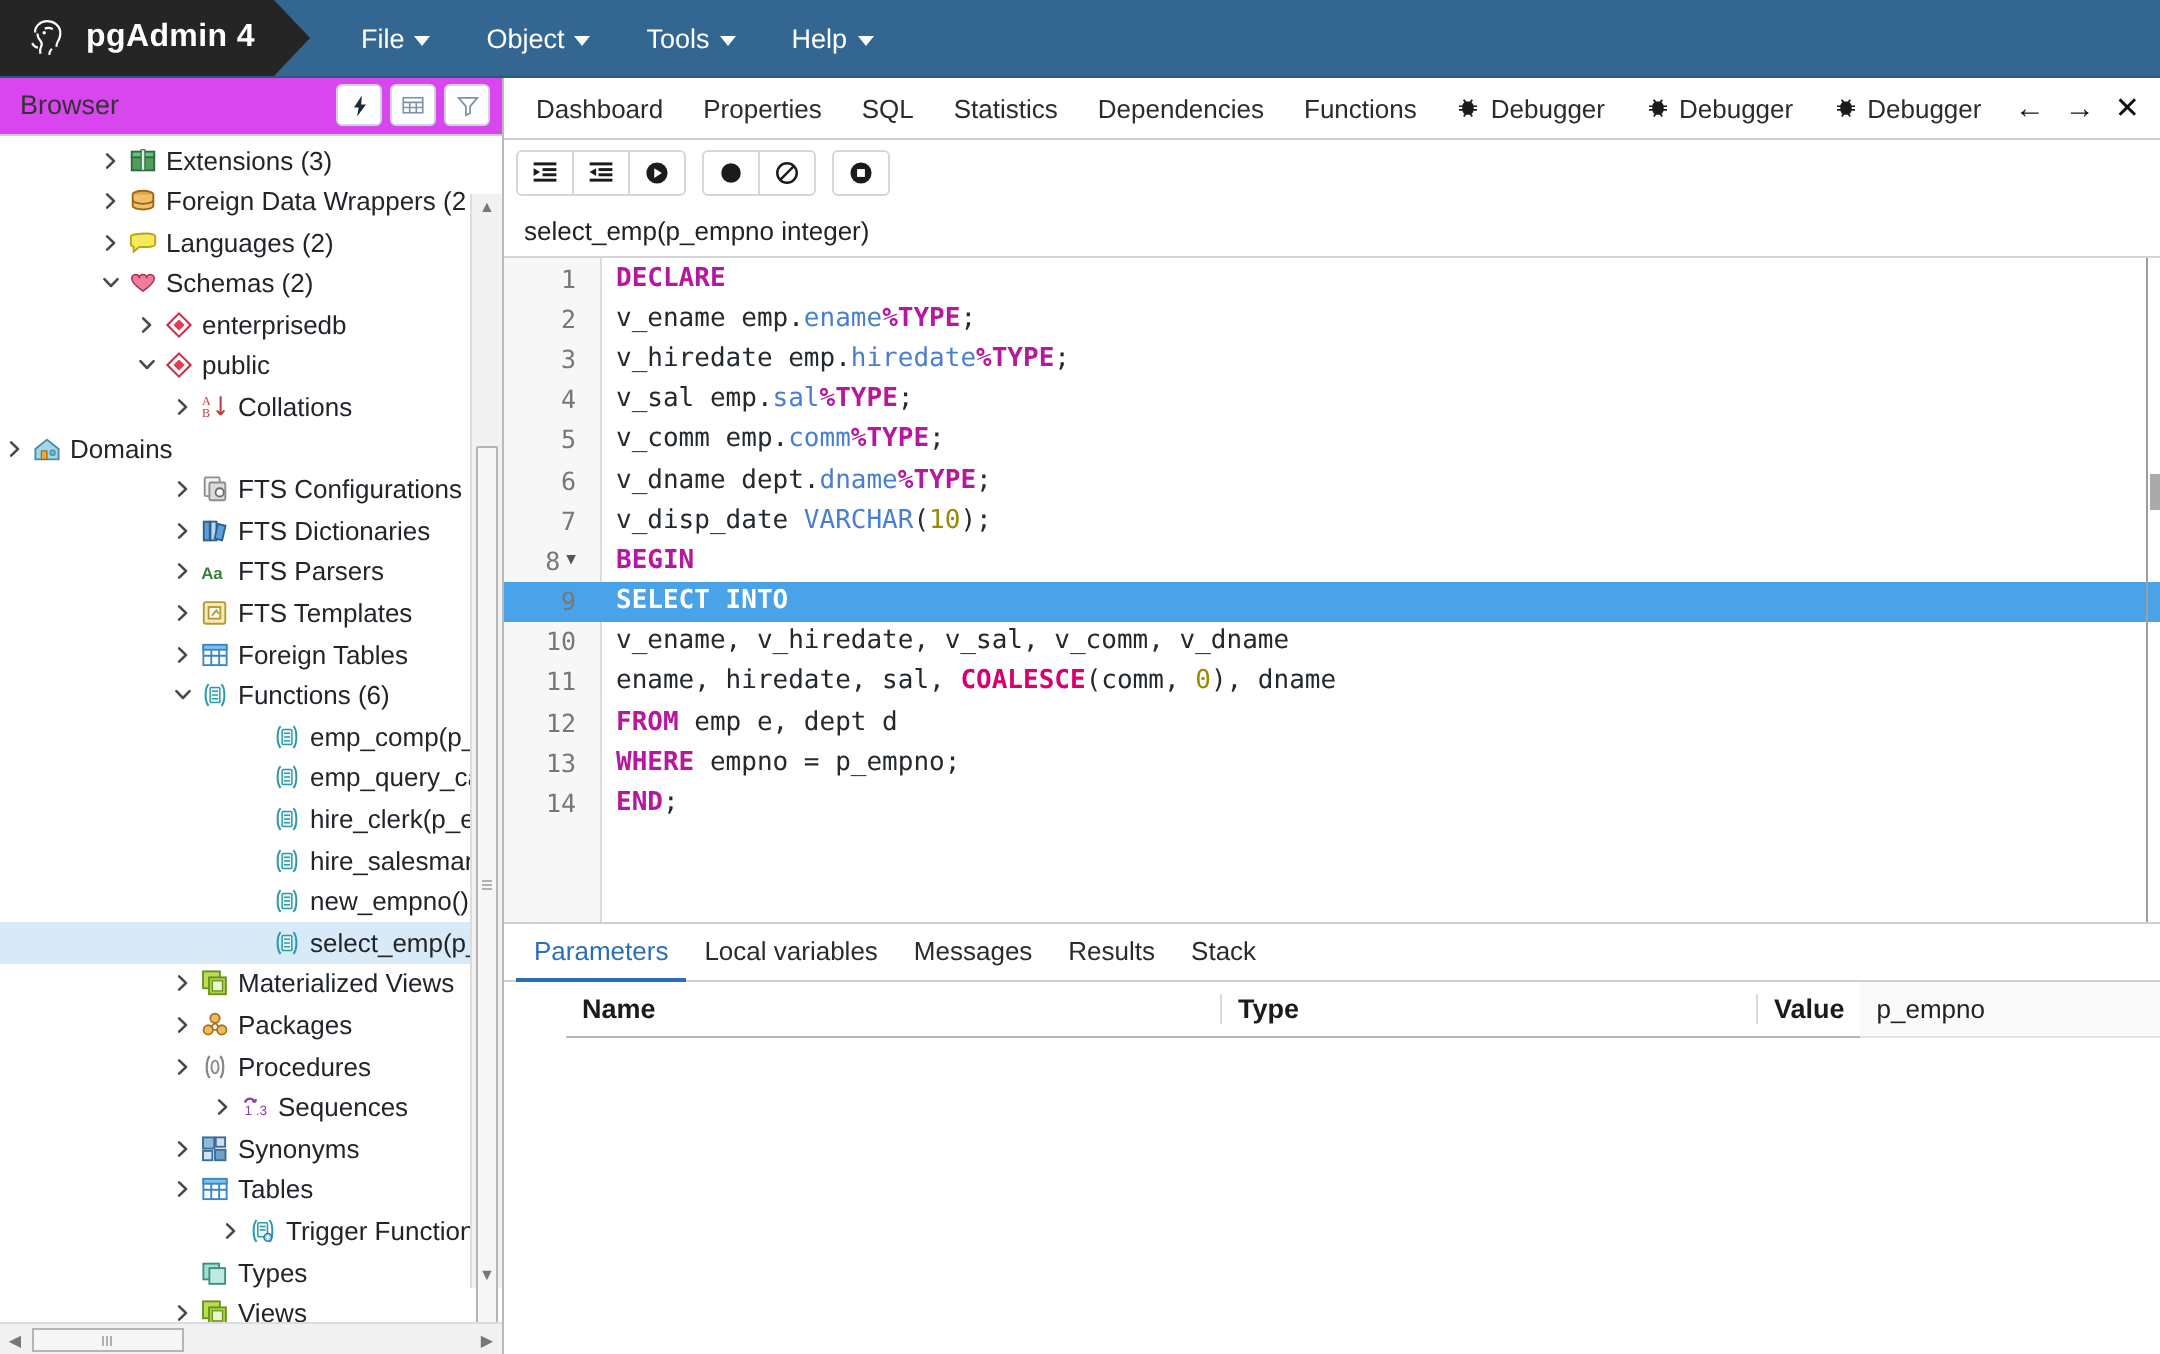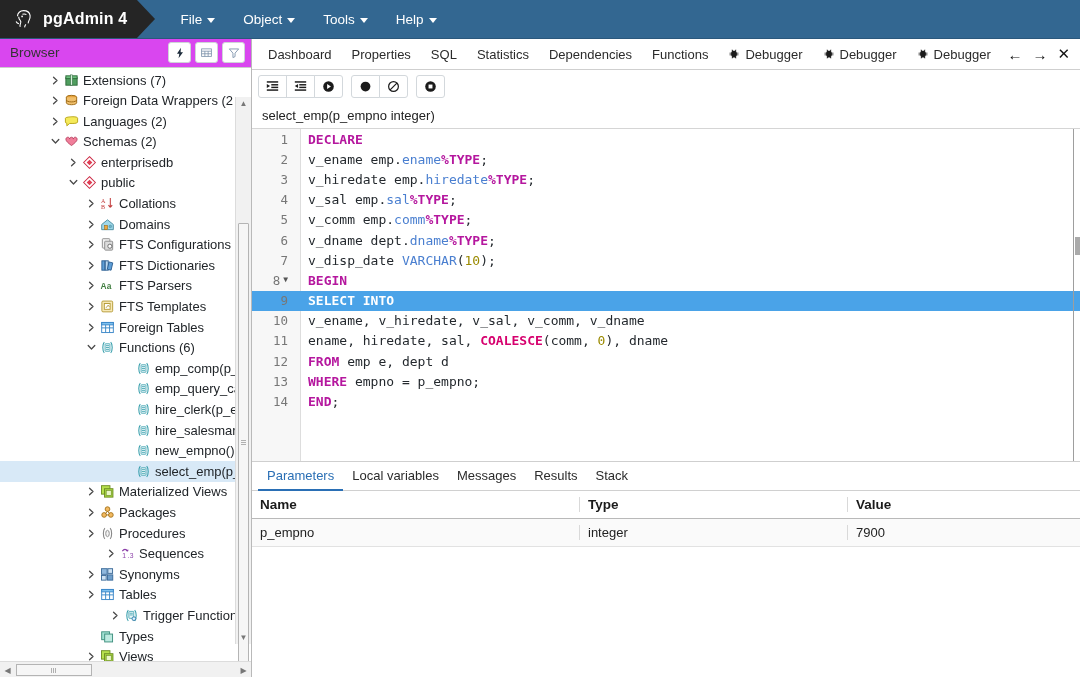--- a/index.html
+++ b/index.html
@@ -434,22 +434,23 @@
     border-bottom: 2px solid transparent;
     margin-bottom: -1px;
   }
   .btab.active {
     color: #2a6fb5;
     border-bottom: 2px solid #2a6fb5;
   }
   #param-table {
     flex: 1 1 auto;
     display: flex;
-    flex-direction: column;
+    flex-direction: row;
     min-height: 0;
+    padding-left: 31px;
   }
   .ptr {
     display: flex;
     height: 28px;
     align-items: center;
     border-bottom: 1px solid #d9d9d9;
     box-sizing: border-box;
   }
   .ptr.head {
     font-weight: bold;
@@ -537,21 +538,21 @@
                 <path d="M3.4 1.6 8 6 3.4 10.4" fill="none" stroke="#4a4a4a" stroke-width="1.7" stroke-linecap="round" stroke-linejoin="round"></path>
               </svg>
             </span>
             <span class="ticon">
               <svg viewBox="0 0 16 16" width="15" height="15">
                 <rect x="2" y="5" width="12" height="8" fill="#4f9e5f" stroke="#2f6b3c"></rect>
                 <rect x="2" y="3" width="12" height="3" fill="#6cc07d" stroke="#2f6b3c"></rect>
                 <rect x="7" y="2" width="2" height="11" fill="#d8f0dd" stroke="#2f6b3c" stroke-width="0.6"></rect>
               </svg>
             </span>
-            <span class="tlabel">Extensions (7)</span>
+            <span class="tlabel">Extensions (3)</span>
           </div>
           <div class="tree-row" style="padding-left: 48px;">
             <span class="tw">
               <svg viewBox="0 0 12 12" width="9" height="9">
                 <path d="M3.4 1.6 8 6 3.4 10.4" fill="none" stroke="#4a4a4a" stroke-width="1.7" stroke-linecap="round" stroke-linejoin="round"></path>
               </svg>
             </span>
             <span class="ticon">
               <svg viewBox="0 0 16 16" width="15" height="15">
                 <ellipse cx="8" cy="4.5" rx="5.5" ry="2" fill="#e8a33d" stroke="#9c6712"></ellipse>
@@ -623,21 +624,21 @@
             </span>
             <span class="ticon">
               <svg viewBox="0 0 16 16" width="15" height="15">
                 <text x="1" y="7" font-size="6.5" fill="#c23b3b" font-family="serif">A</text>
                 <text x="1" y="13.5" font-size="6.5" fill="#c23b3b" font-family="serif">B</text>
                 <path d="M11 2.2v10M11 12.2 9 9.8M11 12.2 13 9.8" stroke="#c23b3b" stroke-width="1.1" fill="none"></path>
               </svg>
             </span>
             <span class="tlabel">Collations</span>
           </div>
-          <div class="tree-row" style="padding-left: 84px;">
+          <div class="tree-row" style="">
             <span class="tw">
               <svg viewBox="0 0 12 12" width="9" height="9">
                 <path d="M3.4 1.6 8 6 3.4 10.4" fill="none" stroke="#4a4a4a" stroke-width="1.7" stroke-linecap="round" stroke-linejoin="round"></path>
               </svg>
             </span>
             <span class="ticon">
               <svg viewBox="0 0 16 16" width="15" height="15">
                 <path d="M1.8 8 8 3 14.2 8v5.5H1.8z" fill="#9fd8ea" stroke="#4e8ea0"></path>
                 <rect x="5" y="9" width="3" height="4.5" fill="#f0a83c" stroke="#9c6712" stroke-width="0.6"></rect>
                 <circle cx="11" cy="10" r="1.4" fill="#6fb4c9" stroke="#4e8ea0" stroke-width="0.6"></circle>

